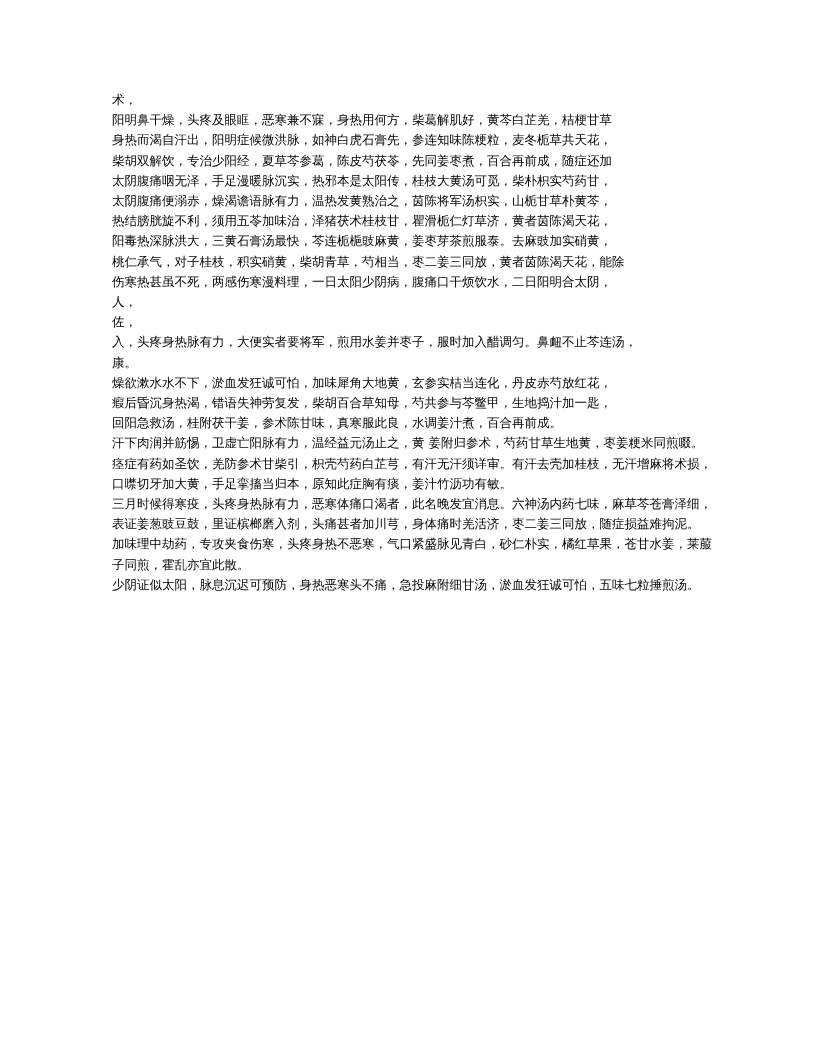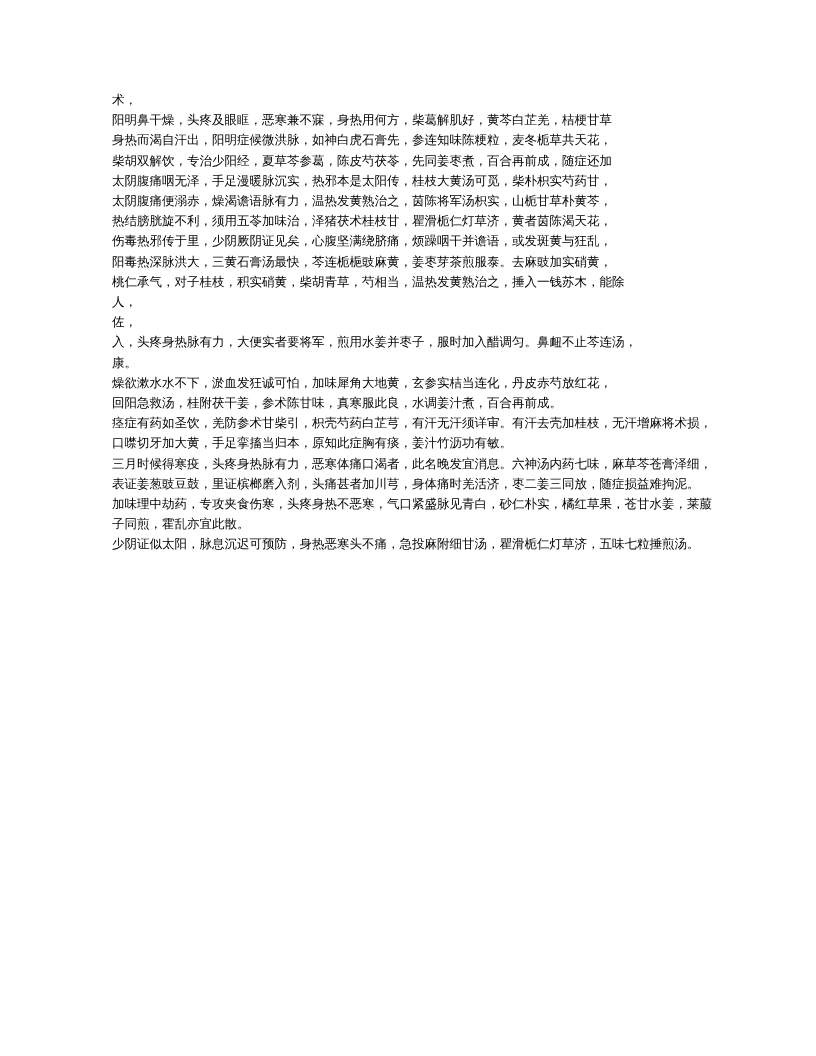--- a/index.html
+++ b/index.html
@@ -39,27 +39,29 @@
 
 <div class="page">
   <div class="text-column">
     <div class="line">术，</div>
     <div class="line">阳明鼻干燥，头疼及眼眶，恶寒兼不寐，身热用何方，柴葛解肌好，黄芩白芷羌，桔梗甘草</div>
     <div class="line">身热而渴自汗出，阳明症候微洪脉，如神白虎石膏先，参连知味陈粳粒，麦冬栀草共天花，</div>
     <div class="line">柴胡双解饮，专治少阳经，夏草芩参葛，陈皮芍茯苓，先同姜枣煮，百合再前成，随症还加</div>
     <div class="line">太阴腹痛咽无泽，手足漫暖脉沉实，热邪本是太阳传，桂枝大黄汤可觅，柴朴枳实芍药甘，</div>
     <div class="line">太阴腹痛便溺赤，燥渴谵语脉有力，温热发黄熟治之，茵陈将军汤枳实，山栀甘草朴黄芩，</div>
     <div class="line">热结膀胱旋不利，须用五苓加味治，泽猪茯术桂枝甘，瞿滑栀仁灯草济，黄者茵陈渴天花，</div>
-    <div class="line">伤毒热邪传于里，少阴厥阴证见矣，心腹坚满绕脐痛，烦躁咽干并谵语，或发斑黄与狂乱，</div>
     <div class="line">阳毒热深脉洪大，三黄石膏汤最快，芩连栀梔豉麻黄，姜枣芽茶煎服泰。去麻豉加实硝黄，</div>
-    <div class="line">桃仁承气，对子桂枝，积实硝黄，柴胡青草，芍相当，温热发黄熟治之，捶入一钱苏木，能除</div>
+    <div class="line">桃仁承气，对子桂枝，积实硝黄，柴胡青草，芍相当，枣二姜三同放，黄者茵陈渴天花，能除</div>
+    <div class="line">伤寒热甚虽不死，两感伤寒漫料理，一日太阳少阴病，腹痛口干烦饮水，二日阳明合太阴，</div>
     <div class="line">人，</div>
     <div class="line">佐，</div>
     <div class="line">入，头疼身热脉有力，大便实者要将军，煎用水姜并枣子，服时加入醋调匀。鼻衄不止芩连汤，</div>
     <div class="line">康。</div>
     <div class="line">燥欲漱水水不下，淤血发狂诚可怕，加味犀角大地黄，玄参实桔当连化，丹皮赤芍放红花，</div>
+    <div class="line">瘕后昏沉身热渴，错语失神劳复发，柴胡百合草知母，芍共参与芩鳖甲，生地捣汁加一匙，</div>
     <div class="line">回阳急救汤，桂附茯干姜，参术陈甘味，真寒服此良，水调姜汁煮，百合再前成。</div>
+    <div class="line">汗下肉润并筋惕，卫虚亡阳脉有力，温经益元汤止之，黄 姜附归参术，芍药甘草生地黄，枣姜粳米同煎啜。</div>
     <div class="line">痉症有药如圣饮，羌防参术甘柴引，枳壳芍药白芷芎，有汗无汗须详审。有汗去壳加桂枝，无汗增麻将术损，口噤切牙加大黄，手足挛搐当归本，原知此症胸有痰，姜汁竹沥功有敏。</div>
     <div class="line">三月时候得寒疫，头疼身热脉有力，恶寒体痛口渴者，此名晚发宜消息。六神汤内药七味，麻草芩苍膏泽细，表证姜葱豉豆鼓，里证槟榔磨入剂，头痛甚者加川芎，身体痛时羌活济，枣二姜三同放，随症损益难拘泥。</div>
     <div class="line">加味理中劫药，专攻夹食伤寒，头疼身热不恶寒，气口紧盛脉见青白，砂仁朴实，橘红草果，苍甘水姜，莱菔子同煎，霍乱亦宜此散。</div>
-    <div class="line">少阴证似太阳，脉息沉迟可预防，身热恶寒头不痛，急投麻附细甘汤，瞿滑栀仁灯草济，五味七粒捶煎汤。</div>
+    <div class="line">少阴证似太阳，脉息沉迟可预防，身热恶寒头不痛，急投麻附细甘汤，淤血发狂诚可怕，五味七粒捶煎汤。</div>
   </div>
 </div>
 
 </body></html>

